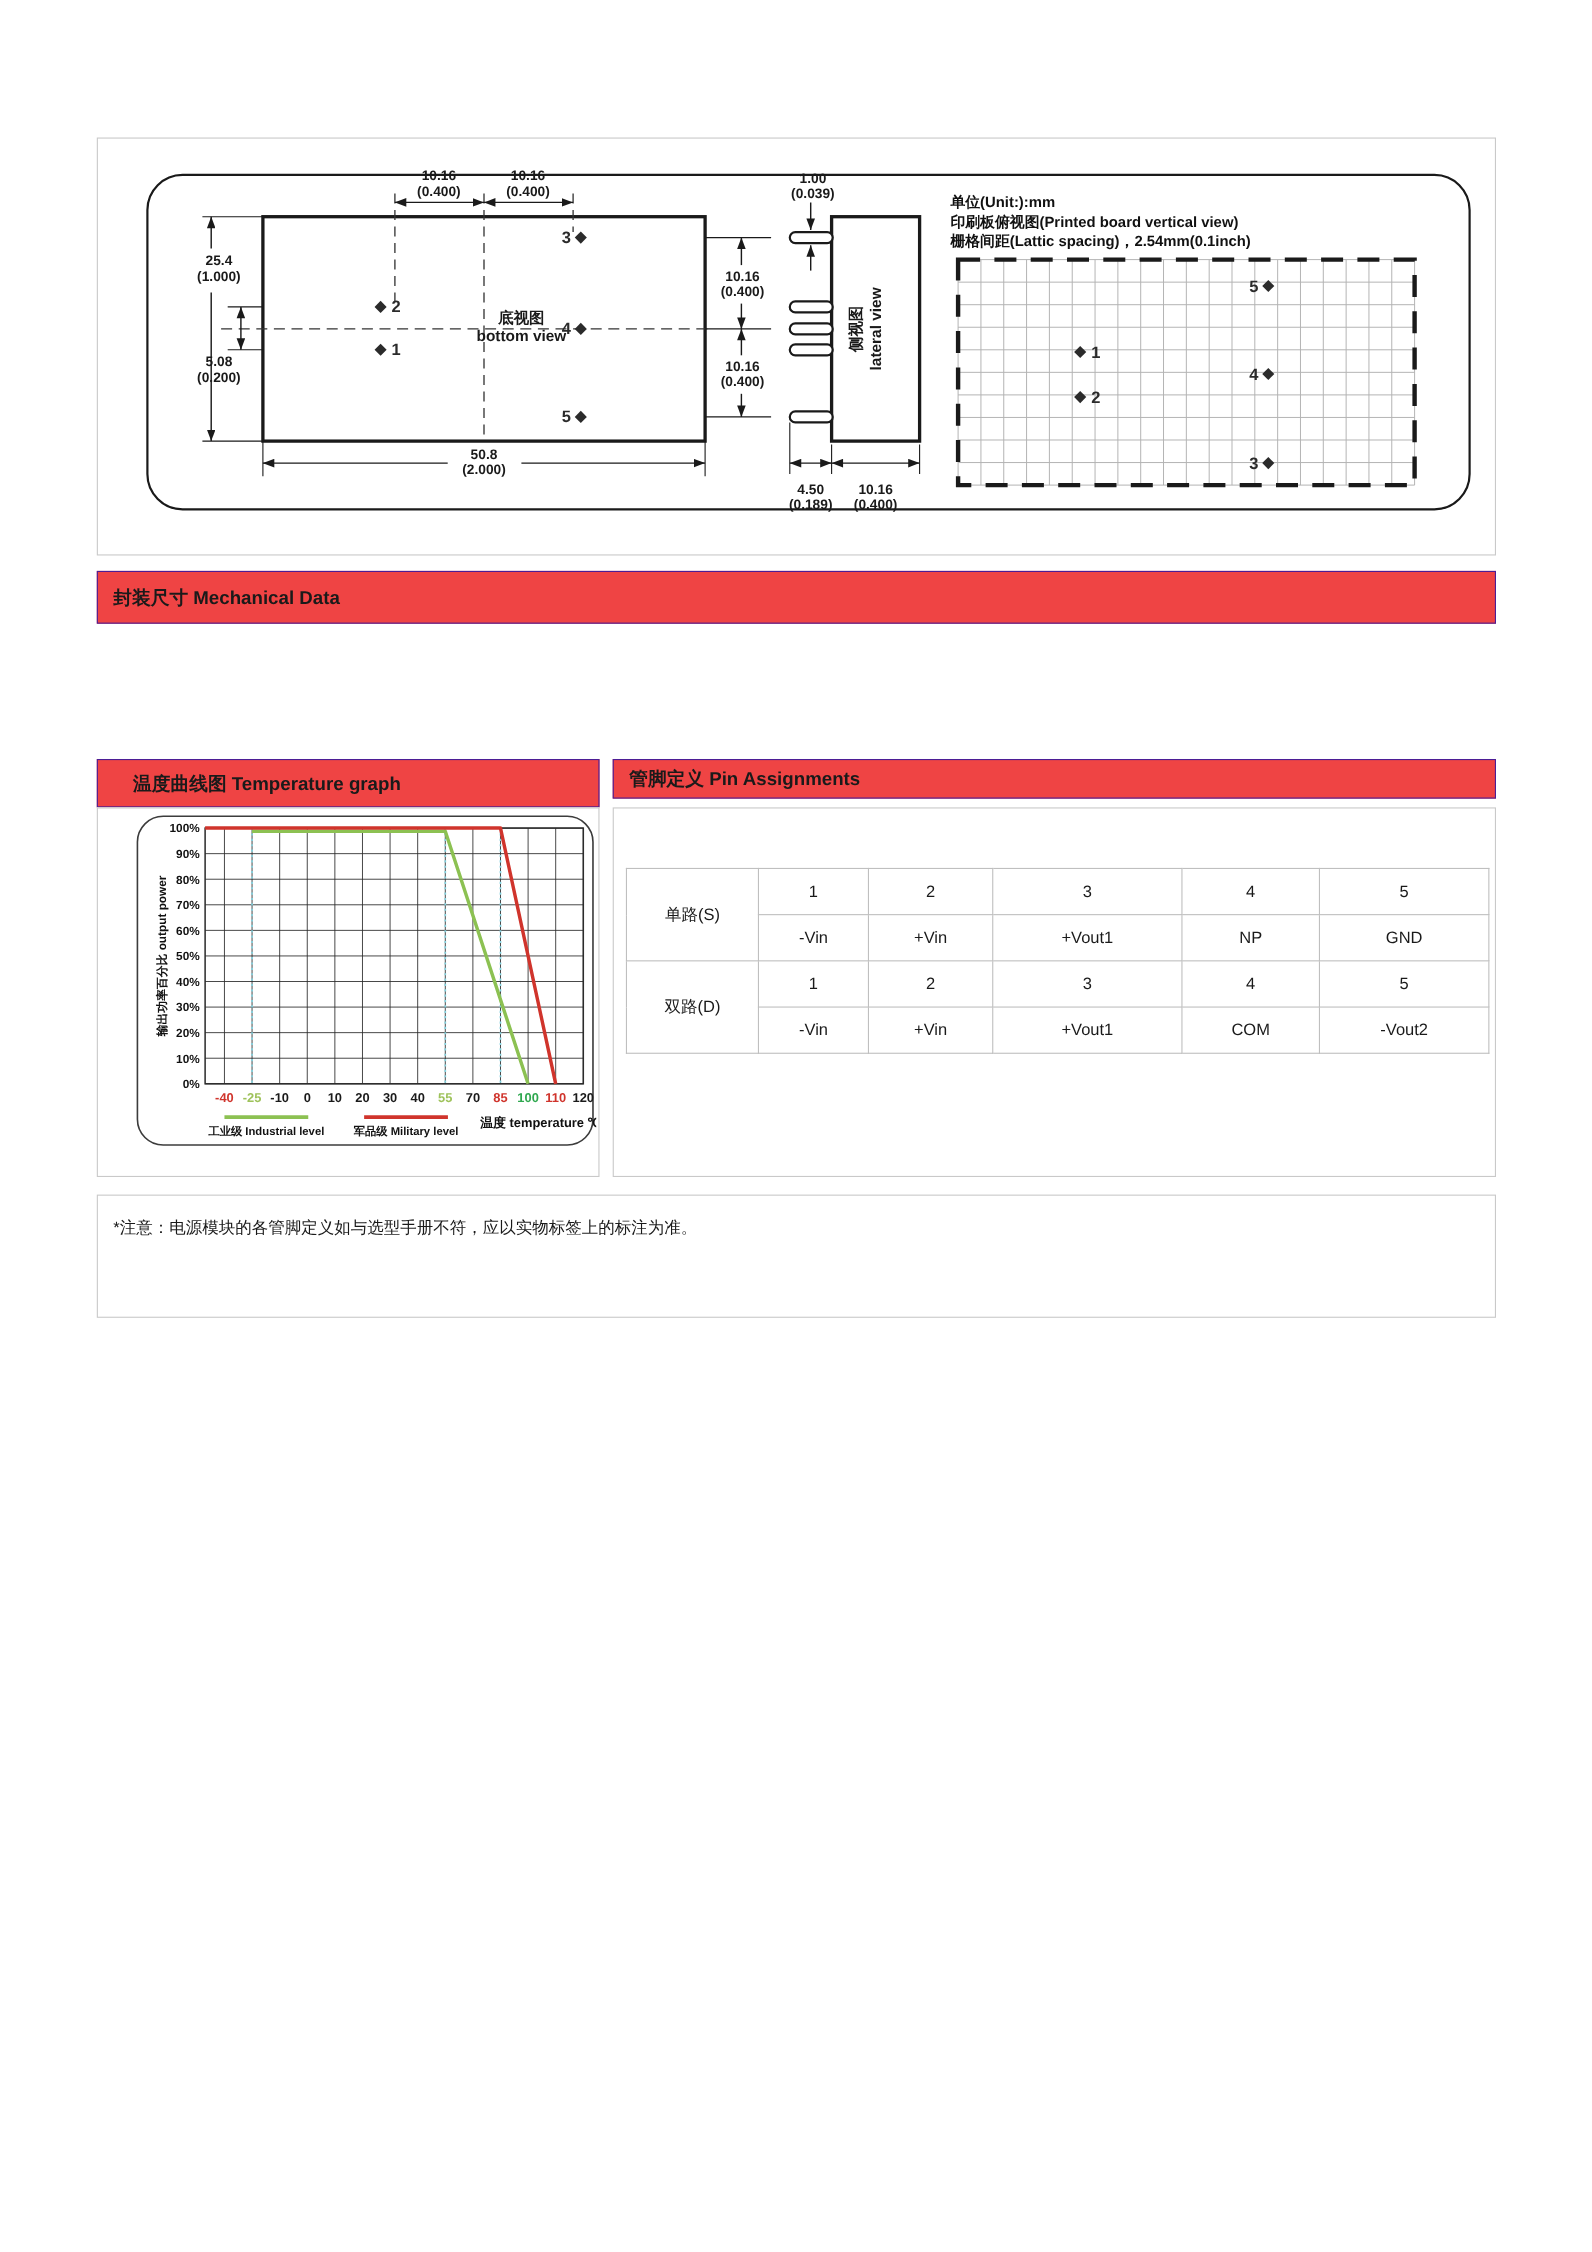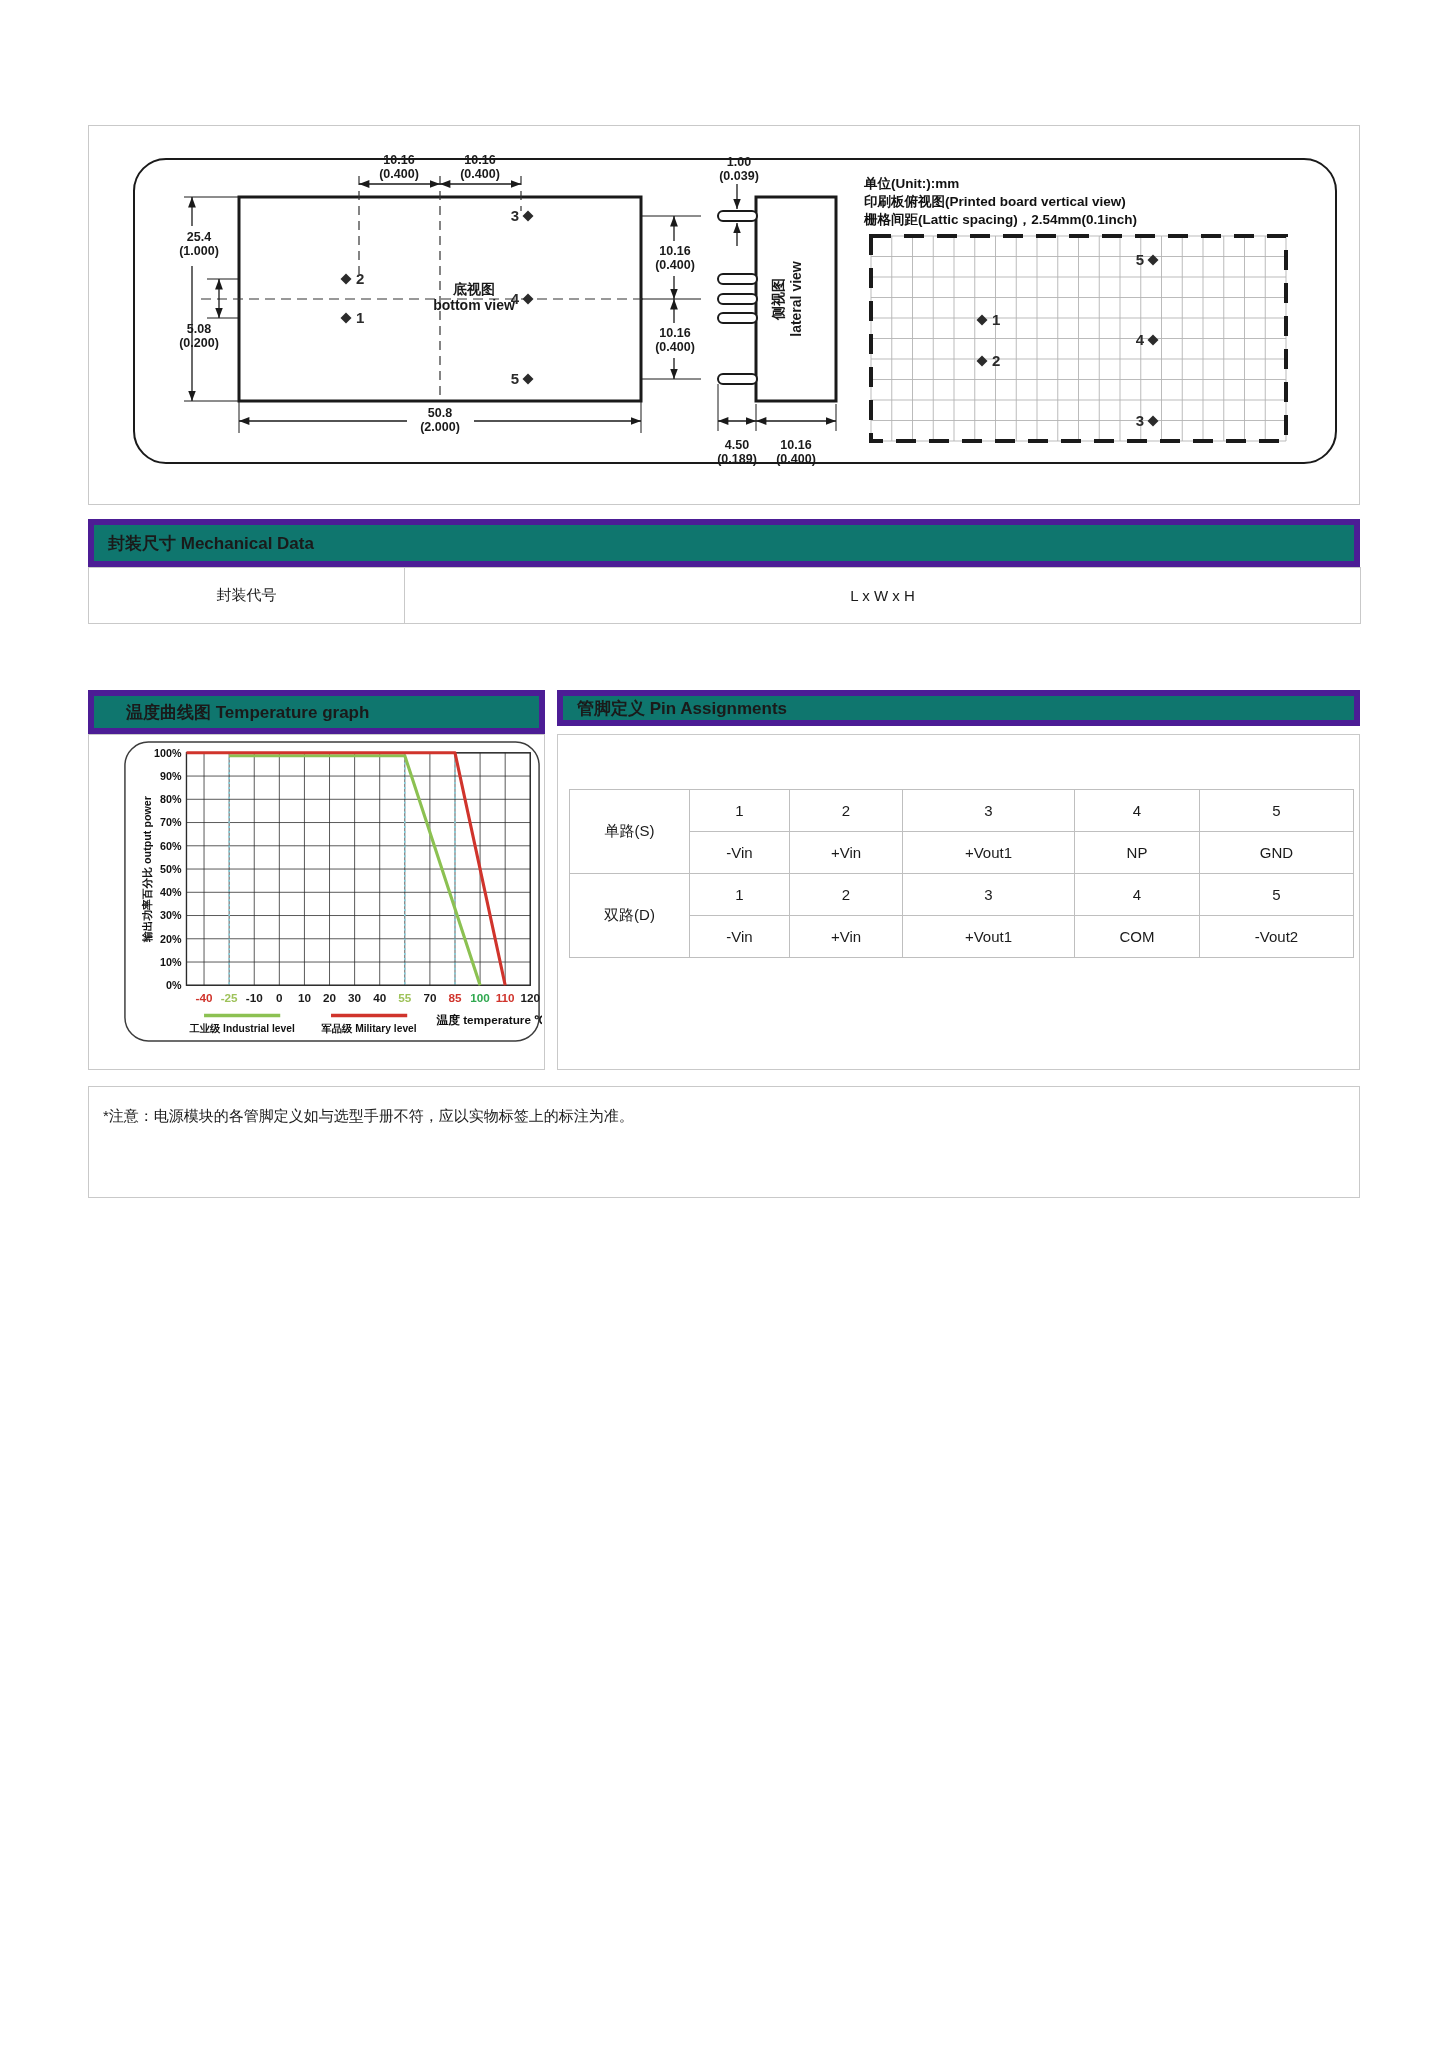--- a/index.html
+++ b/index.html
@@ -1,19 +1,19 @@
 <!DOCTYPE html>
 <html><head>
 <meta charset="utf-8">
 <style>
   html,body{margin:0;padding:0;background:#fff;}
   .page{position:relative;width:1447px;height:2047px;background:#fff;
         font-family:"Liberation Sans",sans-serif;color:#1a1a1a;overflow:hidden;}
   .panel{position:absolute;border:1px solid #c9c9c9;background:#fff;box-sizing:border-box;}
-  .band{position:absolute;background:#0f766e;border:6px solid #4c1d95;box-sizing:border-box;
+  .band{position:absolute;background:#ef4444;border:1px solid #4c1d95;box-sizing:border-box;
         font-size:17px;font-weight:bold;display:flex;align-items:center;padding-left:14px;}
   table{border-collapse:collapse;table-layout:fixed;}
   td{border:1px solid #c9c9c9;text-align:center;vertical-align:middle;
      font-size:15px;background:#fff;overflow:hidden;}
   .mechtbl{position:absolute;left:88px;top:567px;width:1272px;}
   .mechtbl td{height:53px;}
   .pintbl td{height:39px;border-color:#bfbfbf;}
   .notes-p{margin:0;padding:0 0 0 14px;font-size:15px;}
   
   .dt{font:bold 12.5px "Liberation Sans",sans-serif;fill:#1a1a1a;}
@@ -189,24 +189,20 @@
   <div class="band" style="left:88px;top:519px;width:1272px;height:48px;">
     <span>封装尺寸 Mechanical Data</span>
   </div>
   <table class="mechtbl">
     <colgroup>
         <col style="width:316px">
         <col style="width:396px">
         <col style="width:560px">
       </colgroup>
     <tbody>
-        <tr>
-      <td>封装代号</td>
-      <td colspan="2">L x W x H</td>
-    </tr>
   </tbody>
     </table>
 
   <div class="band" style="left:88px;top:690px;width:457px;height:44px;padding-left:32px;">
     <span>温度曲线图 Temperature graph</span>
   </div>
   <div class="band" style="left:557px;top:690px;width:803px;height:36px;">
     <span>管脚定义 Pin Assignments</span>
   </div>
 

